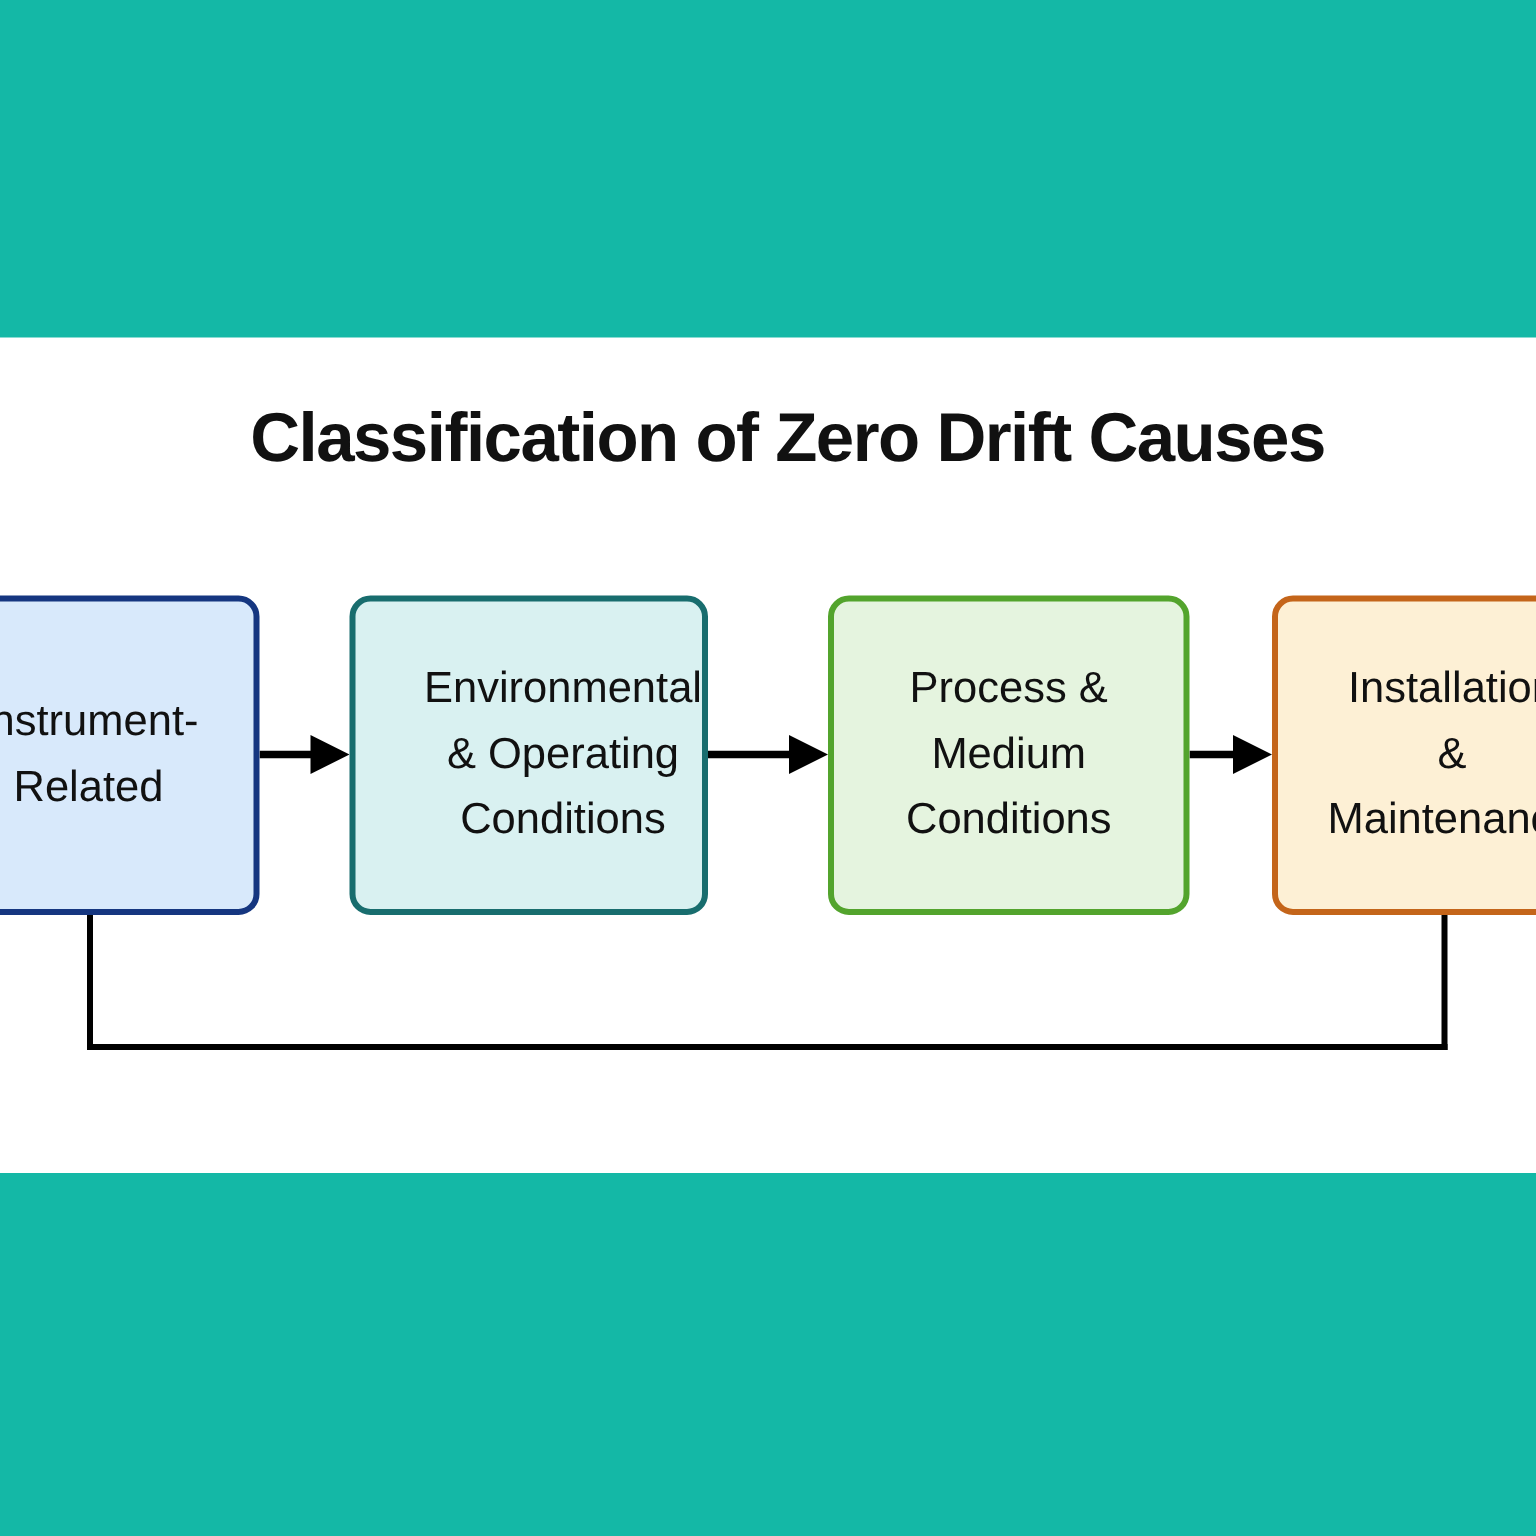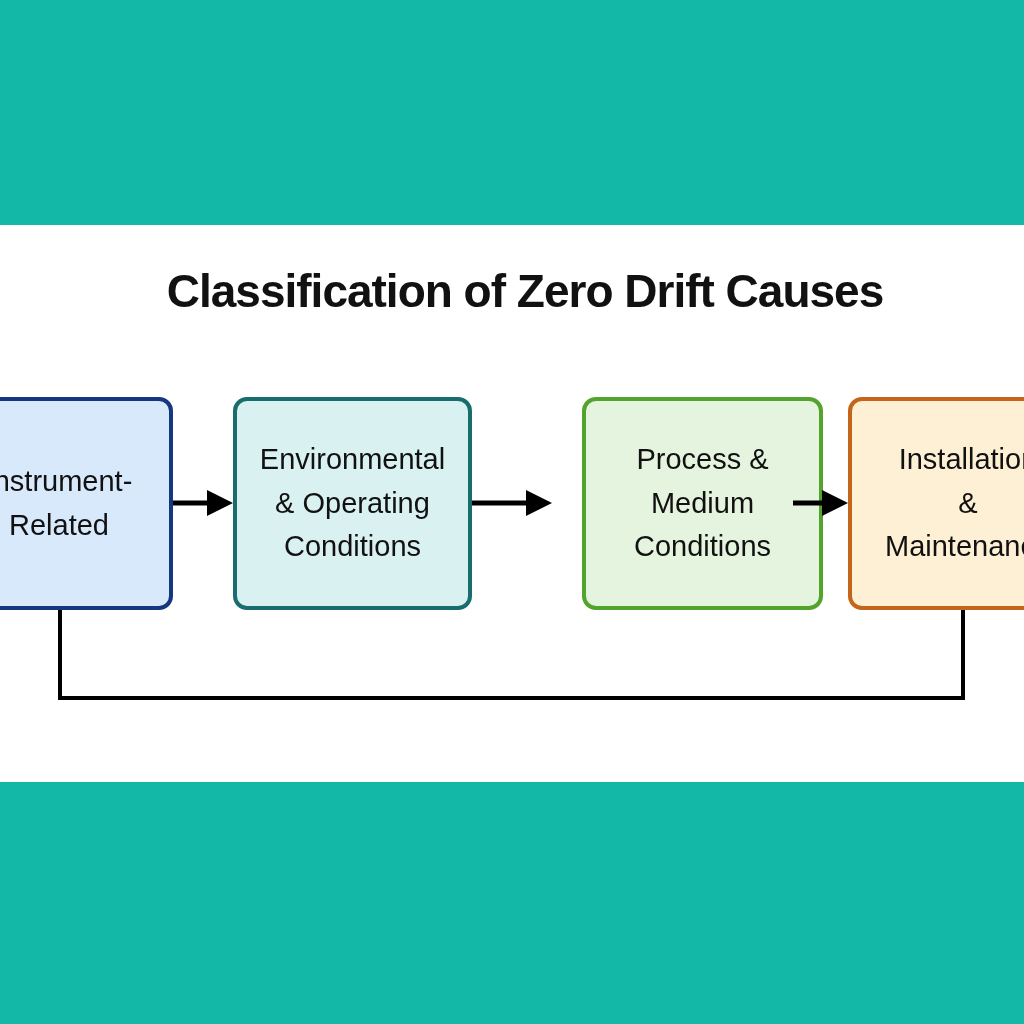--- a/index.html
+++ b/index.html
@@ -40,22 +40,22 @@
     align-items: center;
     justify-content: center;
     text-align: center;
     font-size: 29px;
     font-weight: 500;
     line-height: 1.5;
     white-space: pre-line;
     color: #111111;
   }
   .node-1 { left: -55px; width: 228px; }
-  .node-2 { left: 233px;  width: 239px; }
-  .node-3 { left: 582px;  width: 241px; }
+  .node-2 { left: 233px;  width: 239px; justify-content: flex-end; }
+  .node-3 { left: 552px;  width: 241px; }
   .node-4 { left: 848px;  width: 240px; }
   .arrow { position: absolute; top: 489px; display: block; }
   .arrow-1 { left: 173px; }
   .arrow-2 { left: 472px; }
   .arrow-3 { left: 793px; }
   .connector {
     position: absolute;
     left: 58px; top: 610px;
     width: 907px; height: 90px;
     box-sizing: border-box;

